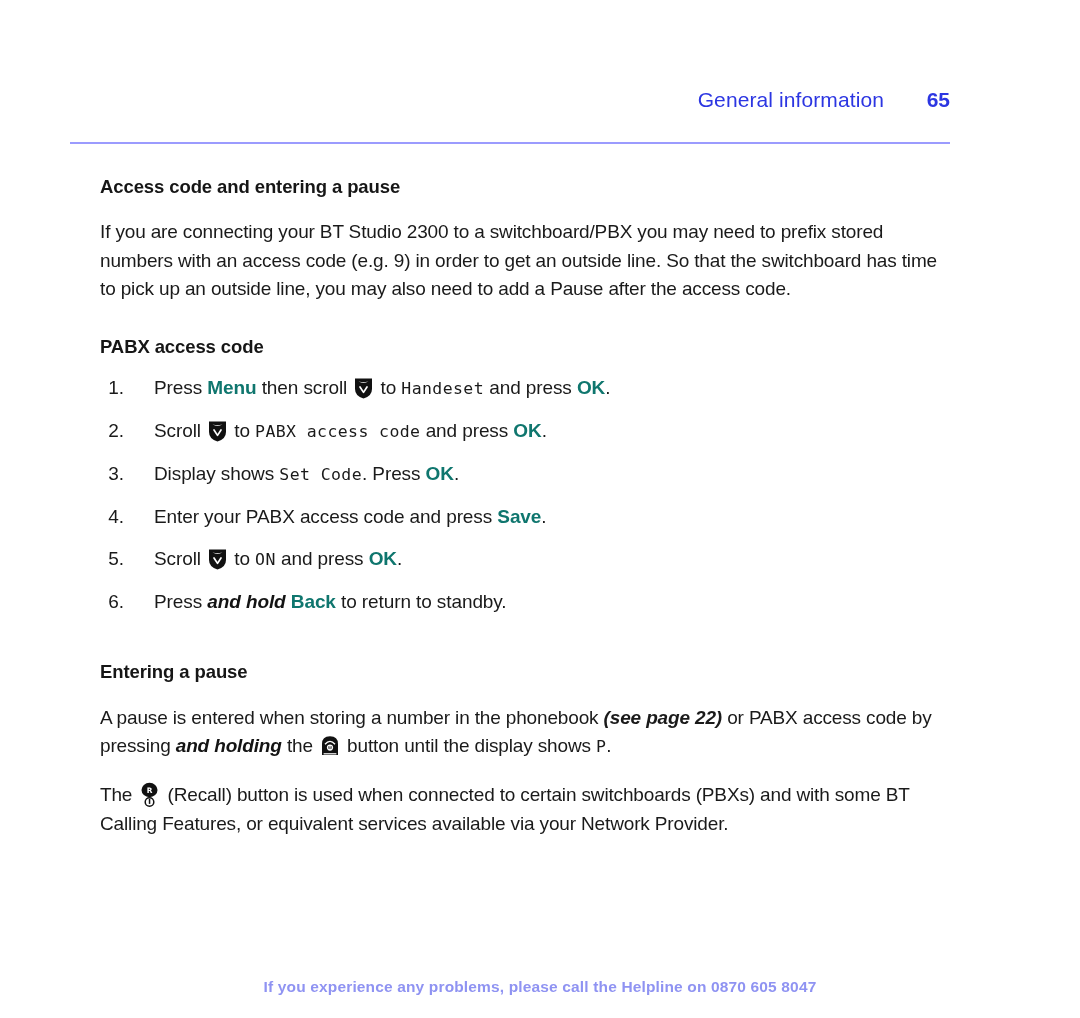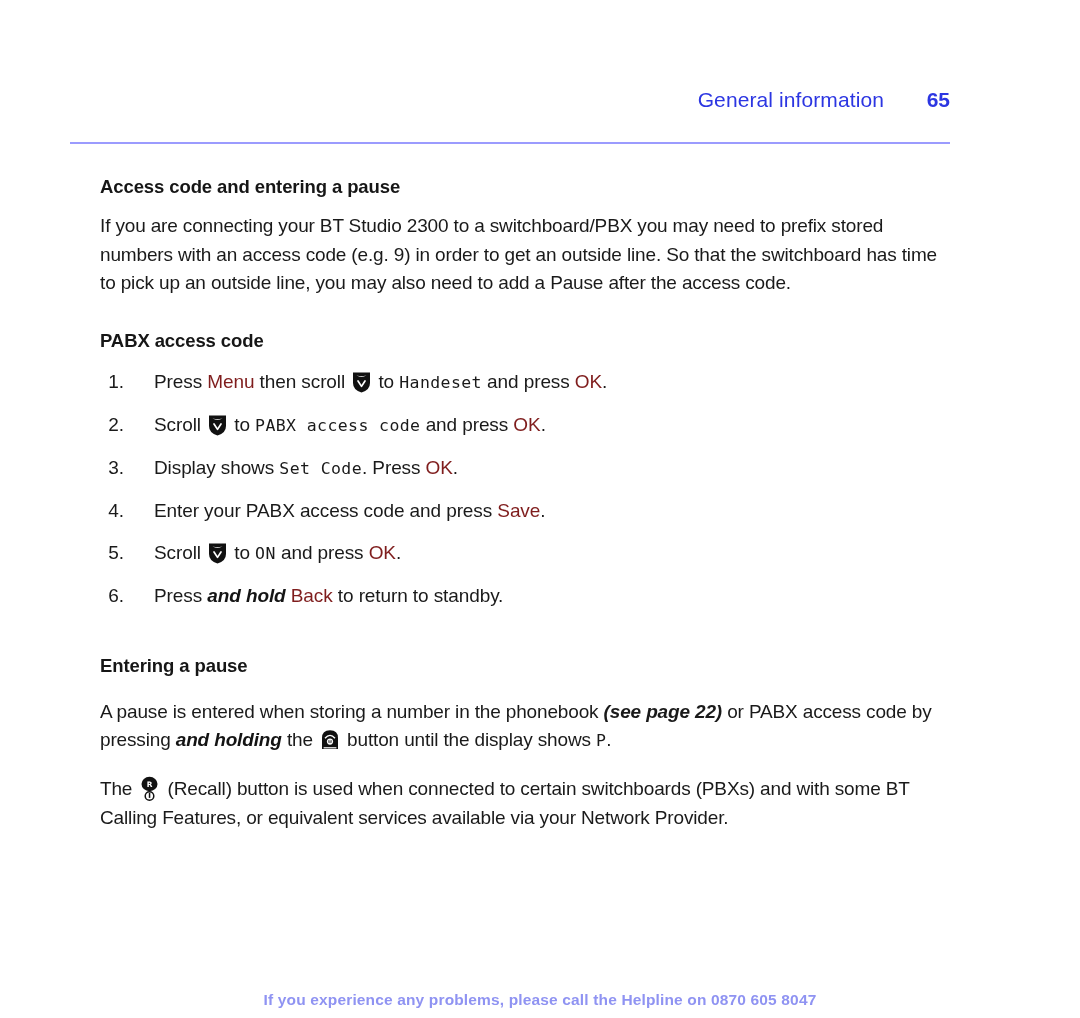--- a/index.html
+++ b/index.html
@@ -94,22 +94,22 @@
   }
   ol.steps li .num {
     position: absolute;
     left: -27px;
     top: 0;
     width: 24px;
     text-align: right;
   }
 
   .blue-bold {
-    color: #7f1d1d;
-    font-weight: normal;
+    color: #0f766e;
+    font-weight: bold;
   }
   .bolditalic {
     font-weight: bold;
     font-style: italic;
     color: #141414;
   }
   .italic {
     font-style: italic;
     font-weight: bold;
   }
@@ -166,42 +166,41 @@
   .footer {
     position: absolute;
     left: 0;
     top: 978px;
     width: 1080px;
     text-align: center;
     font-size: 15.5px;
     font-weight: bold;
     color: #8f93f2;
     letter-spacing: 0.15px;
-    margin-top: 13px;
   }
   .footer .phone {
     color: #8f93f2;
     font-weight: bold;
   }
 </style>
 </head>
 <body>
 
 <div class="page">
 
   <div class="header">
     <span class="header-title">General information</span>
     <span class="header-page">65</span>
   </div>
   <div class="rule"></div>
 
   <div class="content">
 
     <h3 class="sub">Access code and entering a pause</h3>
-    <p class="body" style="margin-top:14px;">If you are connecting your BT Studio 2300 to a switchboard/PBX you may need to prefix stored numbers with an access code (e.g. 9) in order to get an outside line. So that the switchboard has time to pick up an outside line, you may also need to add a Pause after the access code.</p>
+    <p class="body" style="margin-top:20px;">If you are connecting your BT Studio 2300 to a switchboard/PBX you may need to prefix stored numbers with an access code (e.g. 9) in order to get an outside line. So that the switchboard has time to pick up an outside line, you may also need to add a Pause after the access code.</p>
 
     <h3 class="sub" style="margin-top:32px;">PABX access code</h3>
 
     <ol class="steps" style="margin-top:9px; margin-left:27px;">
 
       <li>
         <span class="num">1.</span><span>Press </span><span class="blue-bold">Menu</span><span> then scroll </span><span class="icon-scroll"><svg viewBox="0 0 19 22" width="19" height="22">
               <path d="M1 1.5 H18 V12 Q18 19 9.5 21.5 Q1 19 1 12 Z" fill="#111111"></path>
               <path d="M4.5 4.2 Q9.5 7.6 14.5 4.2 Q9.5 6.2 4.5 4.2 Z" fill="#ffffff"></path>
               <path d="M6 10 L9.5 15.4 L13 10" stroke="#ffffff" stroke-width="1.7" fill="none" stroke-linecap="round" stroke-linejoin="round"></path>

